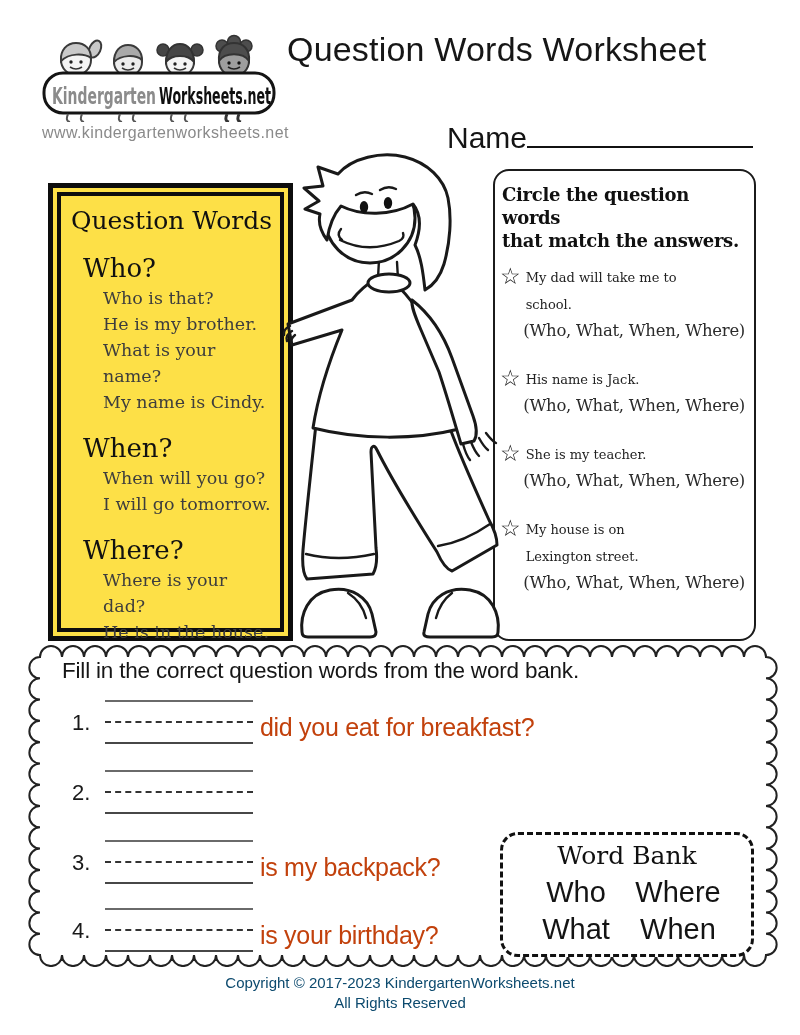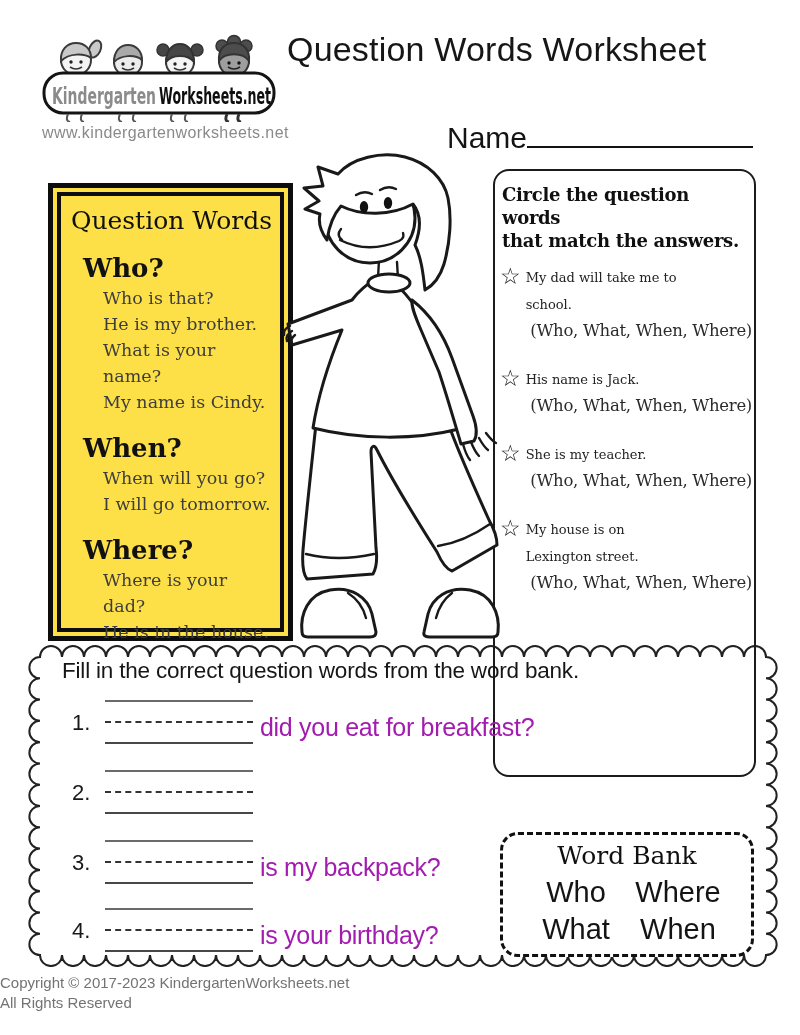--- a/index.html
+++ b/index.html
@@ -13,63 +13,63 @@
   .title{left:287px;top:30px;font-size:34px;letter-spacing:.2px;color:#161616;}
   .name-row{left:447px;top:116px;font-size:30px;}
   .name-line{display:inline-block;width:226px;height:1em;border-bottom:2.5px solid #111;}
 
   
   .ref-box{left:48px;top:183px;width:245px;height:458px;box-sizing:border-box;
            border:5px solid #0d0d0d;padding:4px;background:#fde047;z-index:1;}
   .ref-inner{height:100%;box-sizing:border-box;border:4px solid #0d0d0d;padding:8px 6px 0 8px;
              font-family:"DejaVu Serif",serif;}
   .ref-title{text-align:center;font-size:25px;margin:2px 0 8px 0;color:#101010;}
-  .ref-word{font-size:26px;font-weight:700;margin:18px 0 2px 14px;color:#111;}
+  .ref-word{font-size:26px;font-weight:400;margin:18px 0 2px 14px;color:#111;}
   .ref-line{font-size:17.5px;line-height:26px;margin-left:34px;color:#3d3d3d;}
 
   
   .boy-svg{left:278px;top:146px;z-index:3;}
   .boy-svg path,.boy-svg circle,.boy-svg ellipse{stroke:#191919;stroke-width:3;fill:#fff;
       stroke-linejoin:round;stroke-linecap:round;}
   .boy-svg .thin{stroke-width:2.4;fill:none;}
   .boy-svg .ink{fill:#111;stroke:none;}
 
   
-  .circle-box{left:493px;top:169px;width:263px;height:608px;box-sizing:border-box;
-              border:2.5px solid #1b1b1b;border-radius:16px;padding:12px 2px 0 7px;
+  .circle-box{left:493px;top:169px;width:263px;height:472px;box-sizing:border-box;
+              border:2.5px solid #1b1b1b;border-radius:16px;padding:12px 9px 0 7px;
               font-family:"DejaVu Serif",serif;z-index:1;}
   .ca-head{font-size:18px;font-weight:700;line-height:23px;letter-spacing:-.3px;color:#101010;}
   .ca-item{margin-top:24px;}
   .ca-item.first{margin-top:12px;}
   .ca-row{display:flex;align-items:flex-start;}
   .ca-star{font-size:23px;line-height:25px;margin:0 5px 0 -2px;color:#1a1a1a;}
   .ca-text{font-size:13px;line-height:27px;color:#222;}
   .ca-opts{font-size:16.5px;line-height:22px;letter-spacing:-.3px;color:#2b2b2b;margin-top:2px;text-align:right;}
 
   
   .scallop-svg{left:28px;top:645px;z-index:0;}
   .fill-instr{left:62px;top:658px;font-size:22.5px;letter-spacing:-.2px;color:#161616;z-index:2;}
   .fill-item{left:28px;width:750px;height:58px;z-index:2;}
   .fi-num{position:absolute;left:44px;top:10px;font-size:22px;color:#191919;}
   .guide{position:absolute;left:77px;top:0;width:148px;height:46px;}
   .guide .l1{position:absolute;left:0;right:0;top:0;border-top:2px solid #6a6a6a;}
   .guide .l2{position:absolute;left:0;right:0;top:21px;border-top:2px dashed #333;}
   .guide .l3{position:absolute;left:0;right:0;top:42px;border-top:2.5px solid #474747;}
-  .fi-sentence{position:absolute;left:232px;top:13px;font-size:25px;letter-spacing:-.3px;color:#a21caf;}
+  .fi-sentence{position:absolute;left:232px;top:13px;font-size:25px;letter-spacing:-.3px;color:#c2410c;}
 
   
   .word-bank{left:500px;top:832px;width:254px;height:125px;box-sizing:border-box;
              border:3.5px dashed #111;border-radius:18px;background:#fff;z-index:2;
              text-align:center;}
   .wb-title{font-family:"DejaVu Serif",serif;font-size:25px;margin-top:6px;color:#101010;}
   .wb-grid{display:grid;grid-template-columns:1fr 1fr;padding:4px 22px 0 22px;row-gap:0;}
   .wb-word{font-size:29px;line-height:37px;color:#141414;}
 
   
-  .footer{left:0;top:973px;width:800px;color:#737373;
+  .footer{left:0;top:973px;width:800px;text-align:center;color:#0c4a6e;
           font-size:15px;line-height:20px;z-index:2;}
 </style>
 </head>
 <body>
 
 <div class="page">
 
   <svg class="abs logo-svg" width="245" height="102" viewBox="0 0 245 102">
 
     <g>

